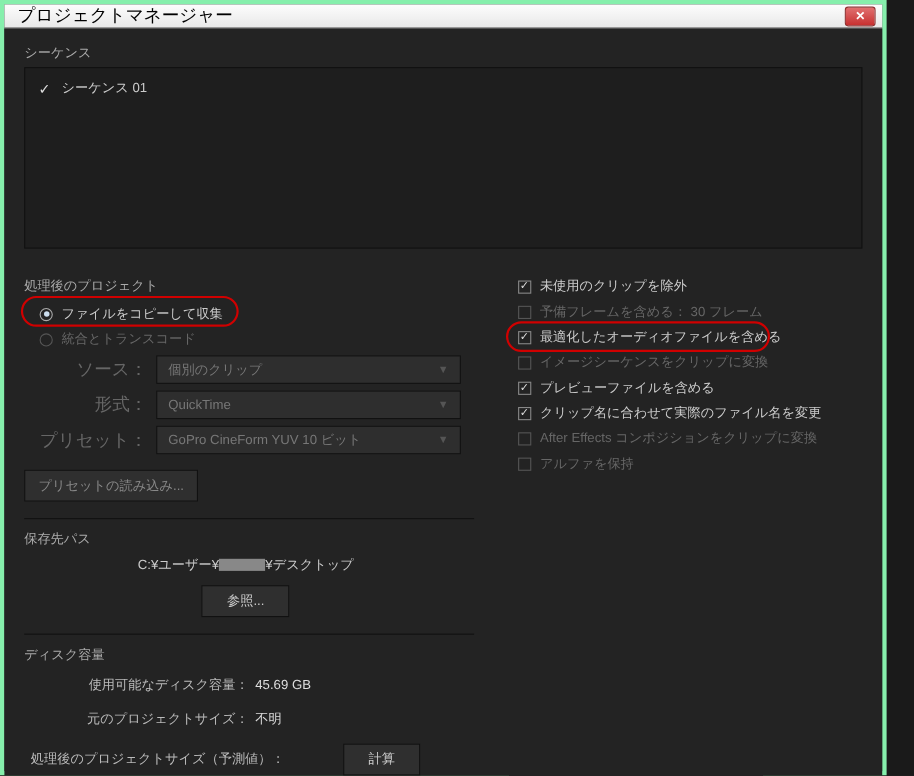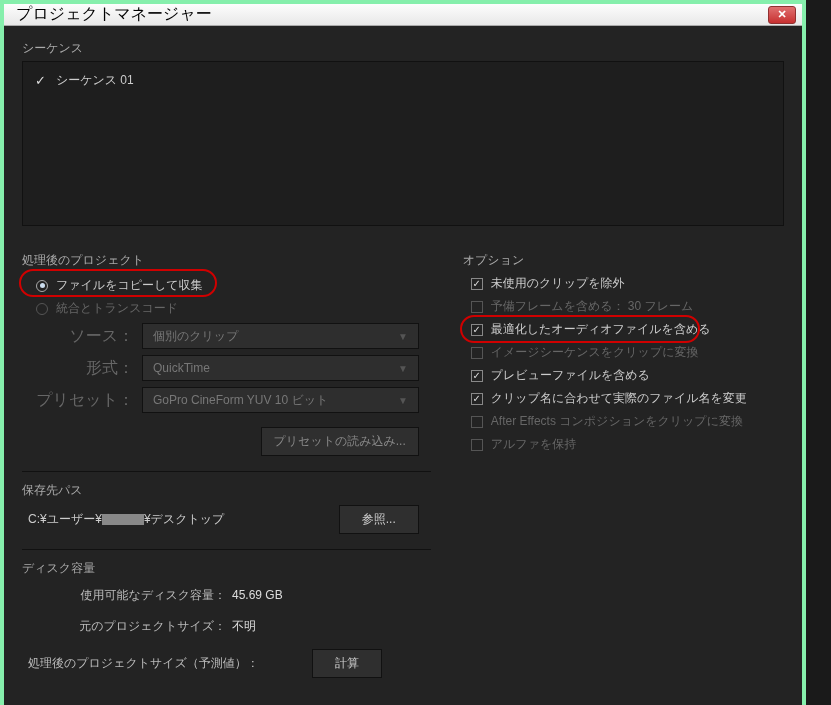--- a/index.html
+++ b/index.html
@@ -24,23 +24,23 @@
     .highlight-oval {
       position: absolute; border: 2.5px solid #d00000; border-radius: 14px; pointer-events: none;
     }
     .pos-rel { position: relative; }
     .form-grid { margin-top: 4px; }
     .form-row { display: flex; align-items: center; margin-bottom: 6px; }
     .form-row-label { width: 120px; text-align: right; color: #666; font-size: 16px; padding-right: 8px; }
     .dropdown { flex: 1; background: #2e2e2e; border: 1px solid #111; height: 26px; display: flex; align-items: center; justify-content: space-between; padding: 0 10px; color: #777; font-size: 12px; margin-right: 12px; }
     .dd-arrow { color: #555; font-size: 10px; }
     .btn { background: #2f2f2f; border: 1px solid #111; color: #ccc; font-size: 12px; padding: 5px 12px; cursor: pointer; }
-    .preset-load-row { display: flex; justify-content: flex-end; padding-right: 12px; margin-top: 14px; }
+    .preset-load-row { display: flex; padding-right: 12px; margin-top: 14px; }
     .sep { border: none; border-top: 1px solid #111; margin: 15px 0 10px; }
-    .dest-row { display: flex; align-items: center; justify-content: space-between; color: #ccc; font-size: 12px; gap: 10px; padding: 0 12px 0 6px; }
+    .dest-row { display: flex; align-items: center; justify-content: space-between; color: #ccc; font-size: 12px; gap: 10px; padding: 0 12px 0 6px; flex-direction: column; }
     .disk-row { display: flex; align-items: baseline; margin-bottom: 14px; }
     .disk-label { width: 210px; text-align: right; color: #bbb; font-size: 12px; padding-right: 6px; }
     .disk-value { color: #ddd; font-size: 12px; }
     .check-row { display: flex; align-items: center; gap: 8px; font-size: 12px; margin-bottom: 6px; padding-left: 8px; }
     .check-row.enabled { color: #ccc; text-align: center; }
     .check-row.disabled { color: #666; }
     .cbox { width: 12px; height: 12px; border: 1px solid #888; display: inline-flex; align-items: center; justify-content: center; font-size: 10px; line-height: 1; }
     .cbox.disabled { border-color: #555; }
     .cbox.checked::after { content: "✓"; color: #ddd; }
     .footer { height: 50px; background: #232323; display: flex; justify-content: flex-end; align-items: center; gap: 14px; padding: 0 34px 14px 0; }
@@ -140,21 +140,20 @@
             <div class="disk-value">不明</div>
           </div>
           <div class="disk-row" style="align-items:center;">
             <div style="width:290px; text-align:left; color:#bbb; font-size:12px; padding-left:6px;">処理後のプロジェクトサイズ（予測値）：</div>
             <button class="btn" style="width:70px;">計算</button>
           </div>
         </div>
       </div>
 
       <div class="right-col">
-        <div class="fieldset-label">オプション</div>
 
         <div class="check-row enabled">
           <span class="cbox checked"></span>
           <span>未使用のクリップを除外</span>
         </div>
         <div class="check-row disabled">
           <span class="cbox disabled"></span>
           <span>予備フレームを含める： 30  フレーム</span>
         </div>
         <div class="pos-rel">

